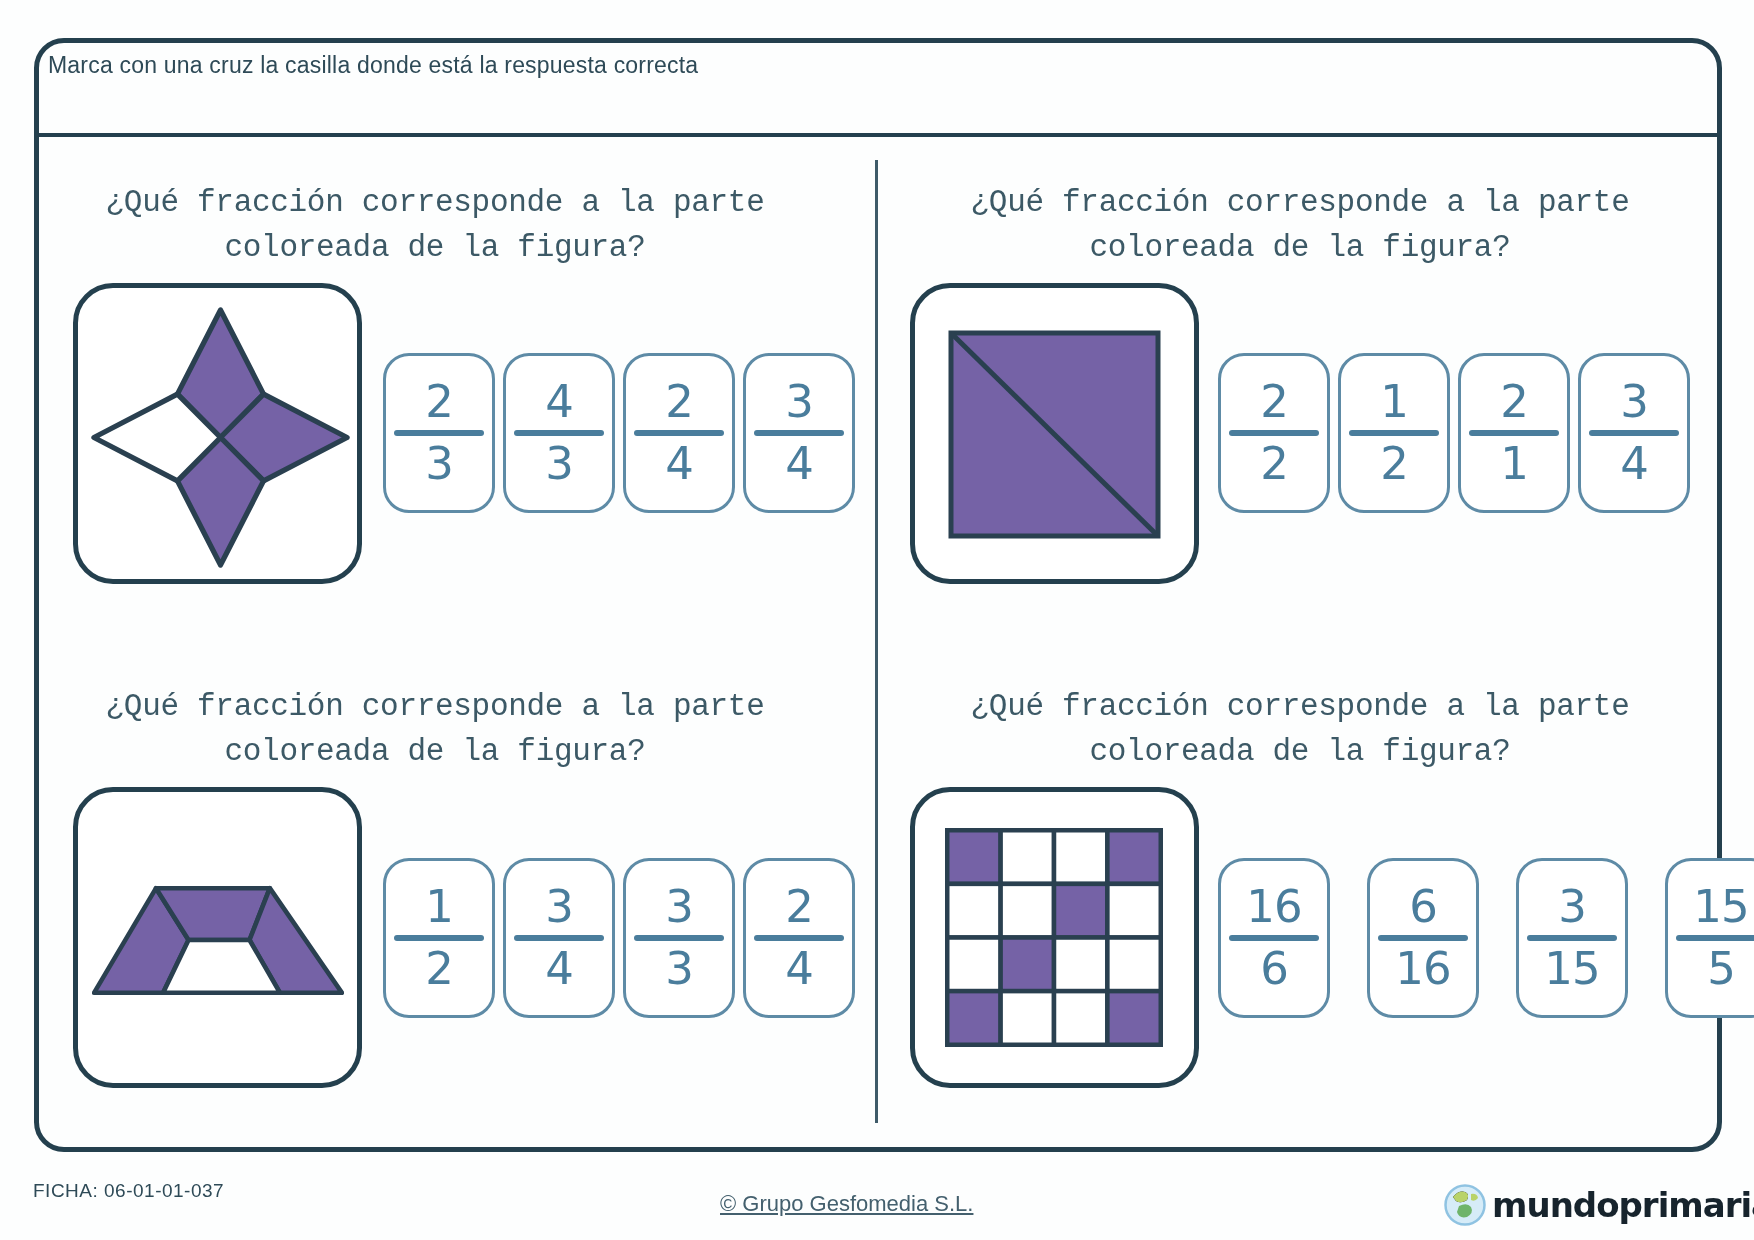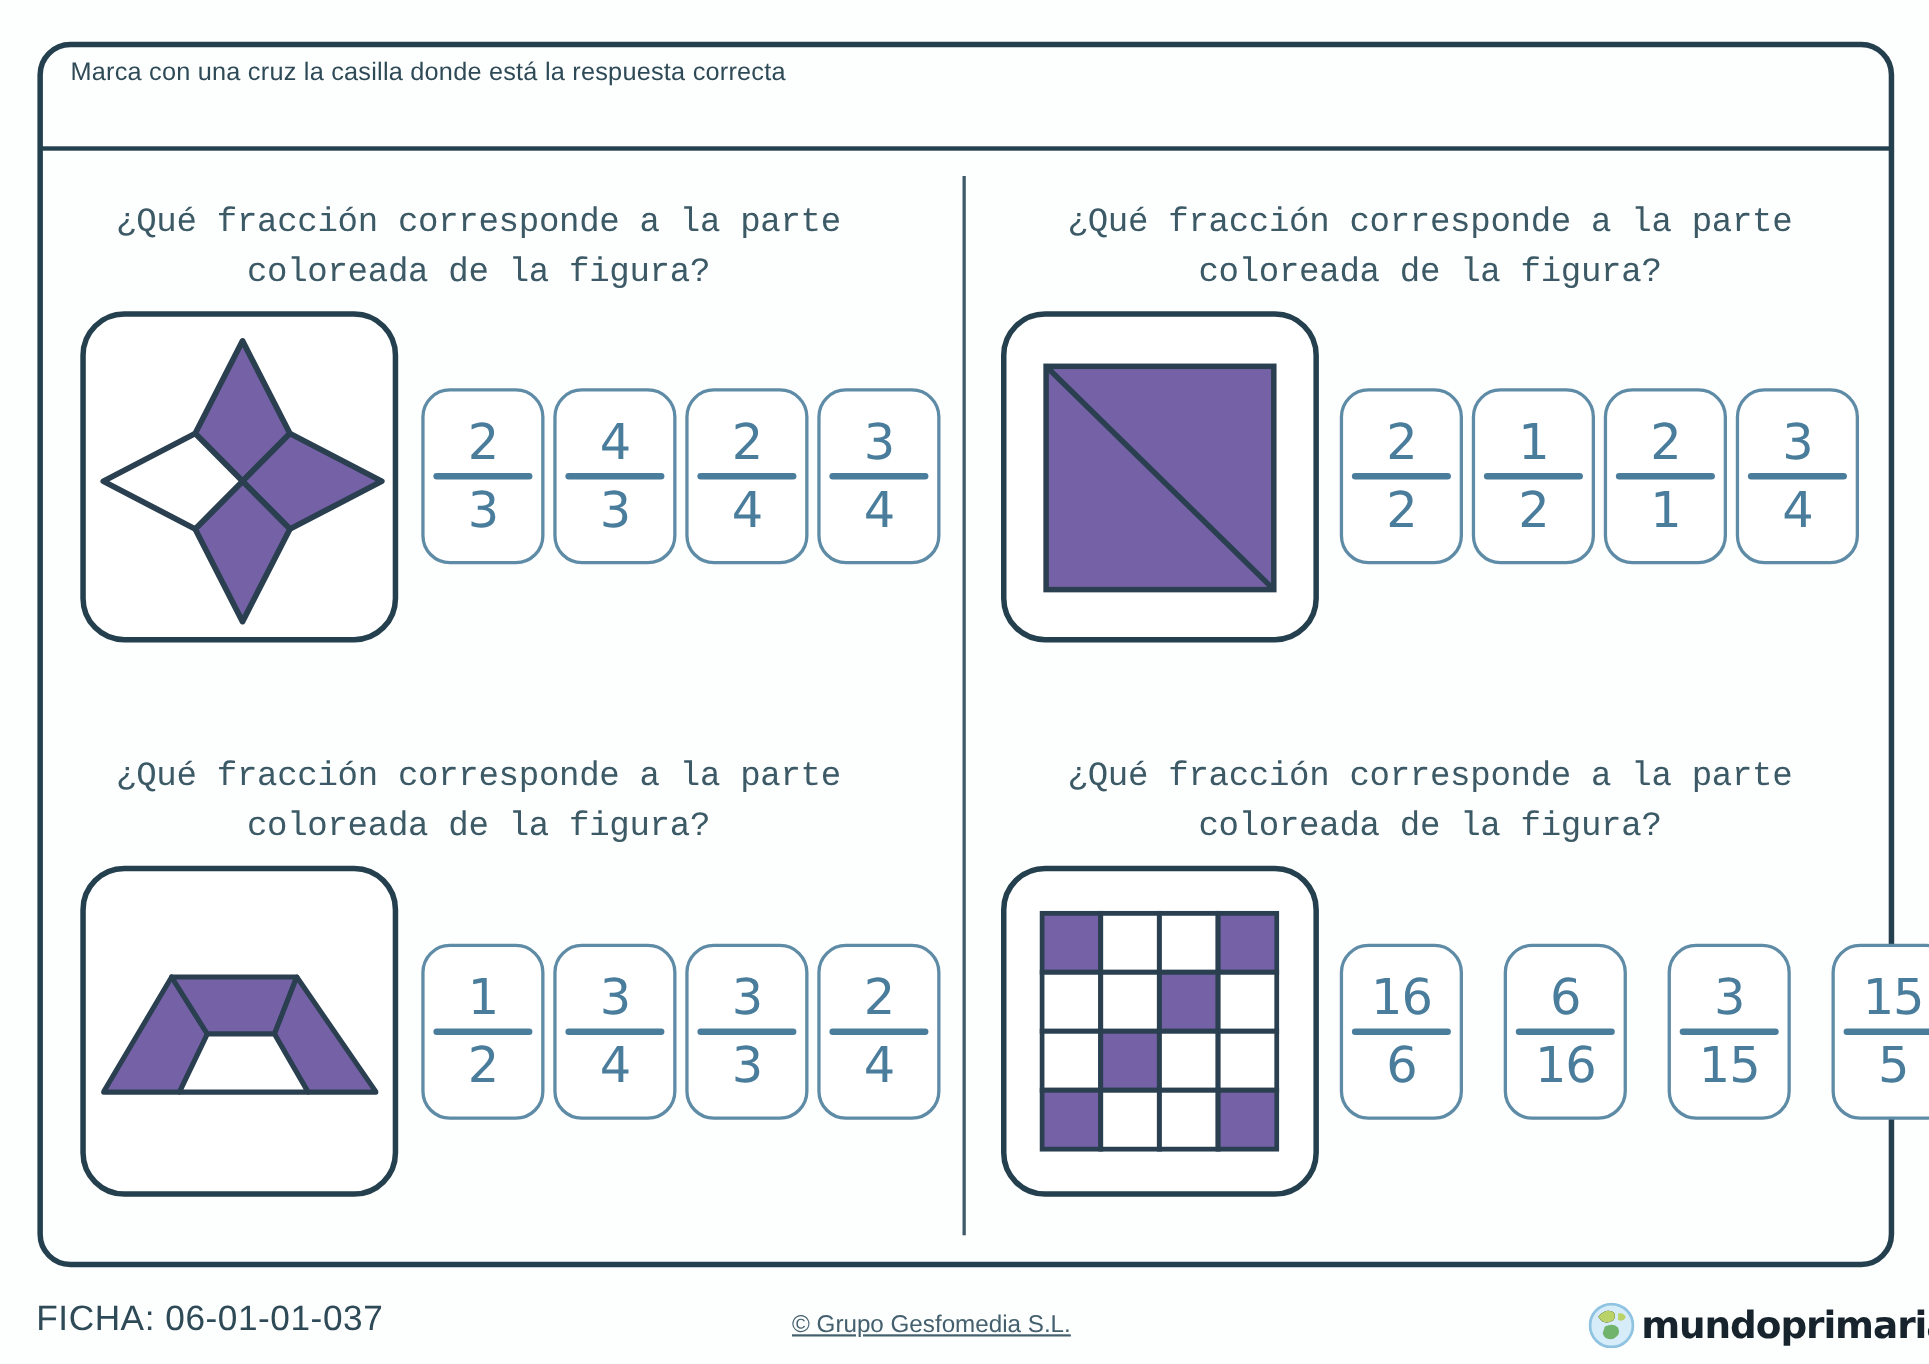--- a/index.html
+++ b/index.html
@@ -17,21 +17,21 @@
   }
   .hdivider{
     position:absolute;left:38px;top:133px;width:1680px;height:4px;
     background:var(--border-navy);
   }
   .vdivider{
     position:absolute;left:875px;top:160px;width:3px;height:963px;
     background:var(--divider);
   }
   .instruction{
-    position:absolute;left:64px;top:52px;width:1200px;
+    position:absolute;left:48px;top:52px;width:1200px;
     font-size:23px;color:var(--text-dark);letter-spacing:.2px;
   }
 
   
   .qtitle{
     position:absolute;margin:0;text-align:center;
     font-family:Liberation Mono, monospace;
     font-size:31px;line-height:45px;font-weight:500;
     color:var(--title);letter-spacing:-0.3px;
   }
@@ -76,21 +76,21 @@
   .num,.den{
     font-family:"DejaVu Sans", sans-serif;
     font-size:45px;line-height:52px;color:var(--steel);
     font-weight:400;letter-spacing:-1px;
   }
   .frac-bar{width:90px;height:6px;border-radius:3px;background:var(--steel);}
 
   
   .ficha{
     position:absolute;left:33px;top:1180px;
-    font-size:32px;color:var(--text-dark);letter-spacing:.5px;
+    font-size:19px;color:var(--text-dark);letter-spacing:.5px;
   }
   .copyright{
     position:absolute;left:720px;top:1191px;
     font-size:22px;color:var(--copy);text-decoration:underline;
   }
   .logo{
     position:absolute;left:1444px;top:1182px;height:46px;
     display:flex;align-items:center;cursor:pointer;
   }
   .logo-globe{width:42px;height:42px;margin-right:6px;}

